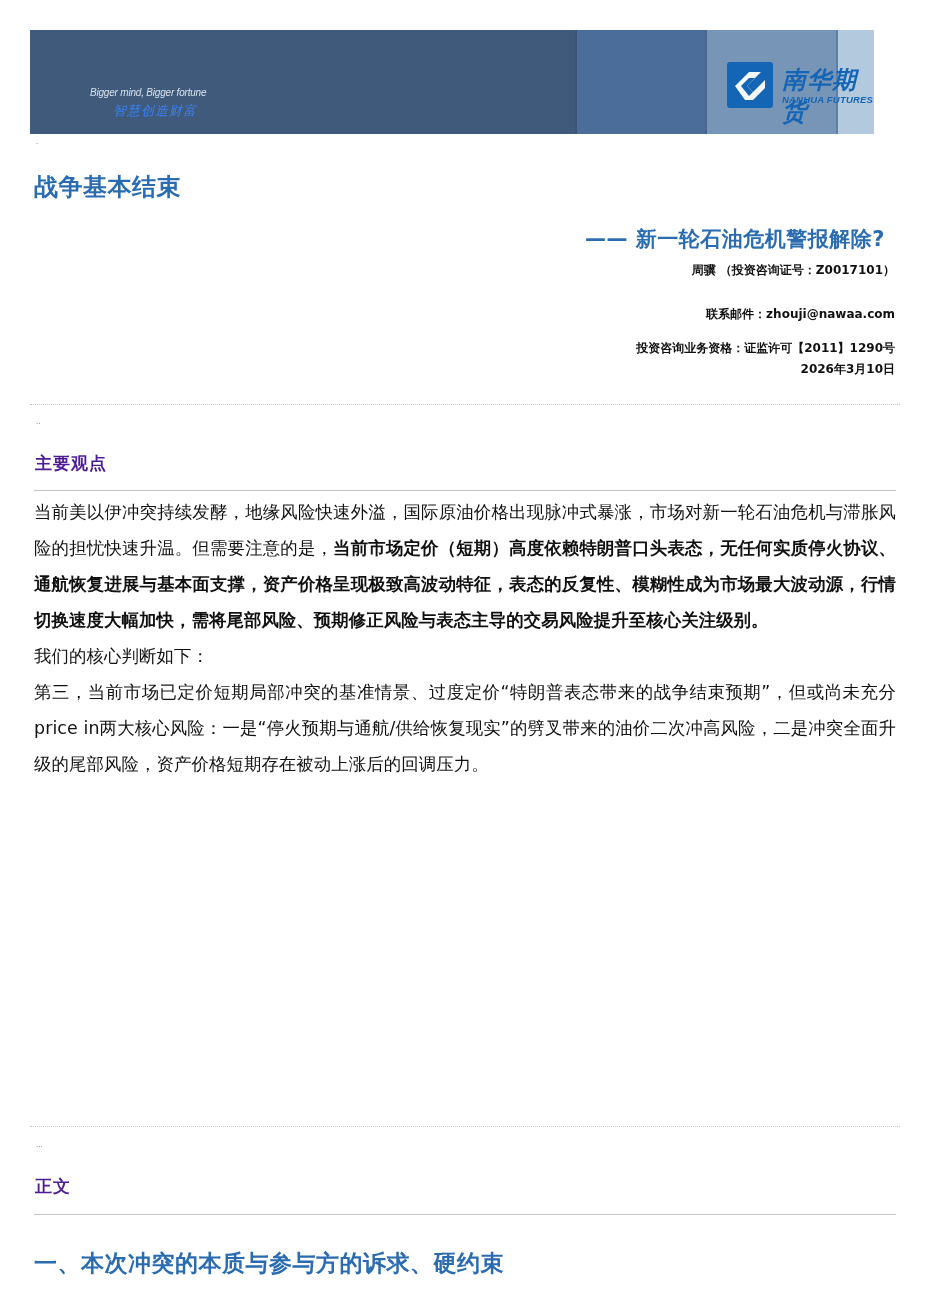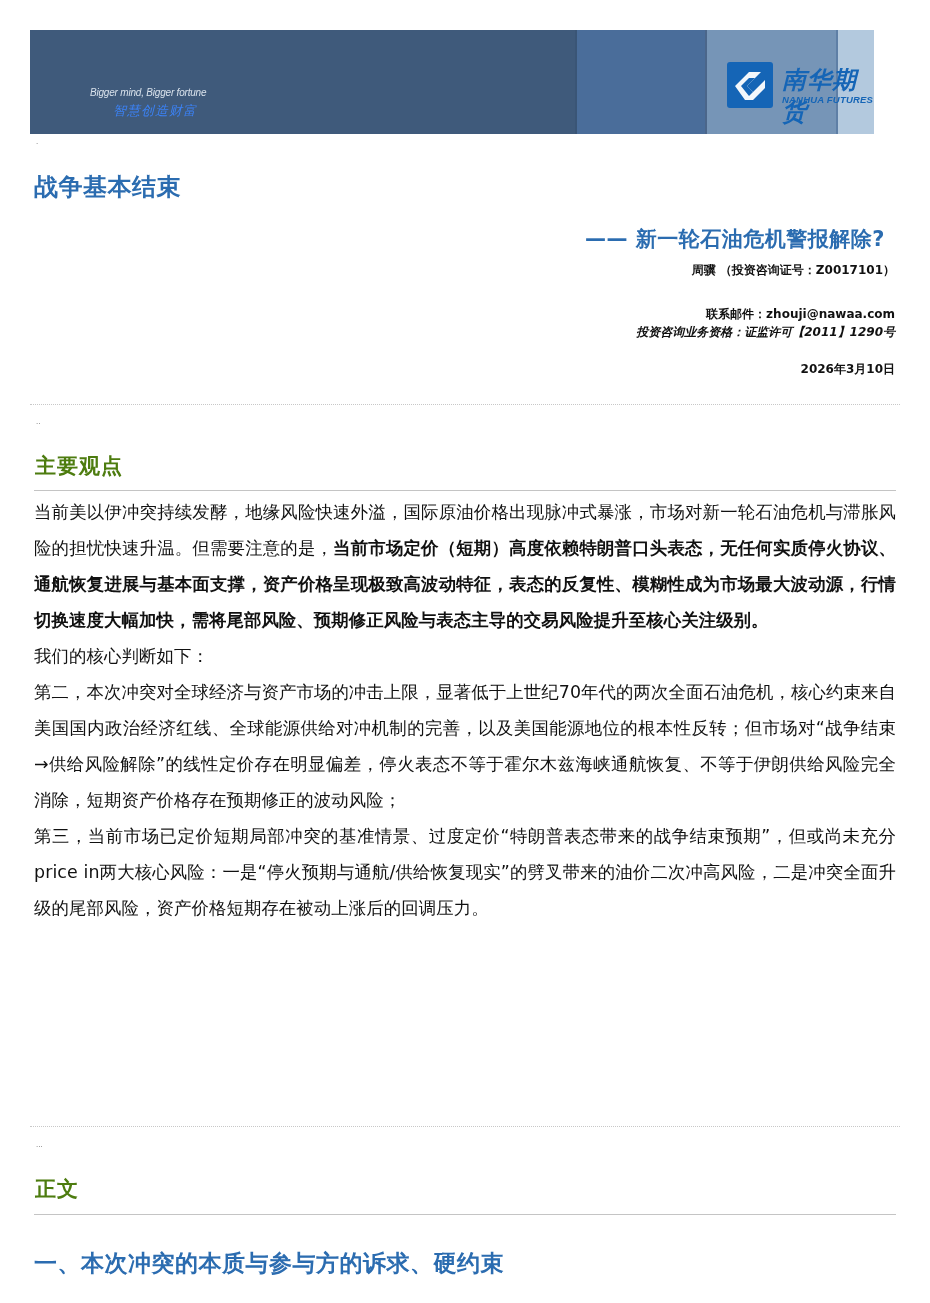--- a/index.html
+++ b/index.html
@@ -17,21 +17,21 @@
   .logo-mark { position: absolute; left: 697px; top: 32px; width: 46px; height: 46px; background: #1565b6; border-radius: 3px; }
   .logo-mark svg { position: absolute; left: 0; top: 0; }
   .logo-cn { position: absolute; left: 752px; top: 34px; font-size: 24px; font-weight: bold; color: #1565b6; letter-spacing: 1px; }
   .logo-en { position: absolute; left: 752px; top: 64px; font-size: 9.5px; font-weight: bold; color: #1565b6;
              font-family: "Liberation Sans", sans-serif; letter-spacing: 0.2px; }
   .tiny-dot { position: absolute; font-size: 7px; color: #555; }
   .report-title { position: absolute; left: 34px; top: 171px; font-size: 24px; font-weight: bold; color: #2b6cb0; letter-spacing: 0.5px; }
   .report-subtitle { position: absolute; right: 45px; top: 225px; font-size: 21px; font-weight: bold; color: #2b6cb0; letter-spacing: 0.5px; }
   .meta { position: absolute; right: 35px; font-size: 12px; font-weight: bold; color: #111; text-align: right; }
   .dotted-line { position: absolute; left: 30px; width: 870px; height: 0; border-top: 1.5px dotted #c8c8c8; }
-  .section-head { position: absolute; left: 35px; font-size: 21px; font-weight: bold; color: #4d7c0f; letter-spacing: 1px; }
+  .section-head { position: absolute; left: 35px; font-size: 17px; font-weight: bold; color: #4c1d95; letter-spacing: 1px; }
   .solid-line { position: absolute; left: 34px; width: 862px; height: 0; border-top: 1.5px solid #c4c4c4; }
   .body-text { position: absolute; left: 34px; width: 862px; font-size: 17.4px; line-height: 36px; color: #111;
                text-align: justify; letter-spacing: 0.1px; }
   .body-text p { margin: 0; }
   .bold { font-weight: bold; }
   .h1 { position: absolute; left: 34px; top: 1248px; font-size: 23px; font-weight: bold; color: #2b6cb0; letter-spacing: 0.5px; }
 </style>
 </head>
 <body>
 
@@ -52,33 +52,32 @@
   <div class="logo-en">NANHUA FUTURES</div>
 </div>
 
 <div class="tiny-dot" style="left:36px; top:140px;">·</div>
 
 <div class="report-title">战争基本结束</div>
 <div class="report-subtitle">—— 新一轮石油危机警报解除?</div>
 
 <div class="meta" style="top:262px;">周骥 （投资咨询证号：Z0017101）</div>
 <div class="meta" style="top:306px;">联系邮件：zhouji@nawaa.com</div>
-<div class="meta" style="top:324px;font-style:italic;">投资咨询业务资格：证监许可【2011】1290号</div>
+<div class="meta" style="top:340px;">投资咨询业务资格：证监许可【2011】1290号</div>
 <div class="meta" style="top:361px;">2026年3月10日</div>
 
 <div class="dotted-line" style="top:404px;"></div>
 <div class="tiny-dot" style="left:36px; top:420px;">··</div>
 
 <div class="section-head" style="top:452px;">主要观点</div>
 <div class="solid-line" style="top:490px;"></div>
 
 <div class="body-text" style="top:494px;">
   <p><span>当前美以伊冲突持续发酵，地缘风险快速外溢，国际原油价格出现脉冲式暴涨，市场对新一轮石油危机与滞胀风险的担忧快速升温。但需要注意的是，</span><span class="bold">当前市场定价（短期）高度依赖特朗普口头表态，无任何实质停火协议、通航恢复进展与基本面支撑，资产价格呈现极致高波动特征，表态的反复性、模糊性成为市场最大波动源，行情切换速度大幅加快，需将尾部风险、预期修正风险与表态主导的交易风险提升至核心关注级别。</span></p>
   <p>我们的核心判断如下：</p>
-  <p>第二，本次冲突对全球经济与资产市场的冲击上限，显著低于上世纪70年代的两次全面石油危机，核心约束来自美国国内政治经济红线、全球能源供给对冲机制的完善，以及美国能源地位的根本性反转；但市场对“战争结束→供给风险解除”的线性定价存在明显偏差，停火表态不等于霍尔木兹海峡通航恢复、不等于伊朗供给风险完全消除，短期资产价格存在预期修正的波动风险；</p>
   <p>第三，当前市场已定价短期局部冲突的基准情景、过度定价“特朗普表态带来的战争结束预期”，但或尚未充分price in两大核心风险：一是“停火预期与通航/供给恢复现实”的劈叉带来的油价二次冲高风险，二是冲突全面升级的尾部风险，资产价格短期存在被动上涨后的回调压力。</p>
 </div>
 
 <div class="dotted-line" style="top:1126px;"></div>
 <div class="tiny-dot" style="left:36px; top:1143px;">···</div>
 
 <div class="section-head" style="top:1175px;">正文</div>
 <div class="solid-line" style="top:1214px;"></div>
 <div class="h1">一、本次冲突的本质与参与方的诉求、硬约束</div>
 

